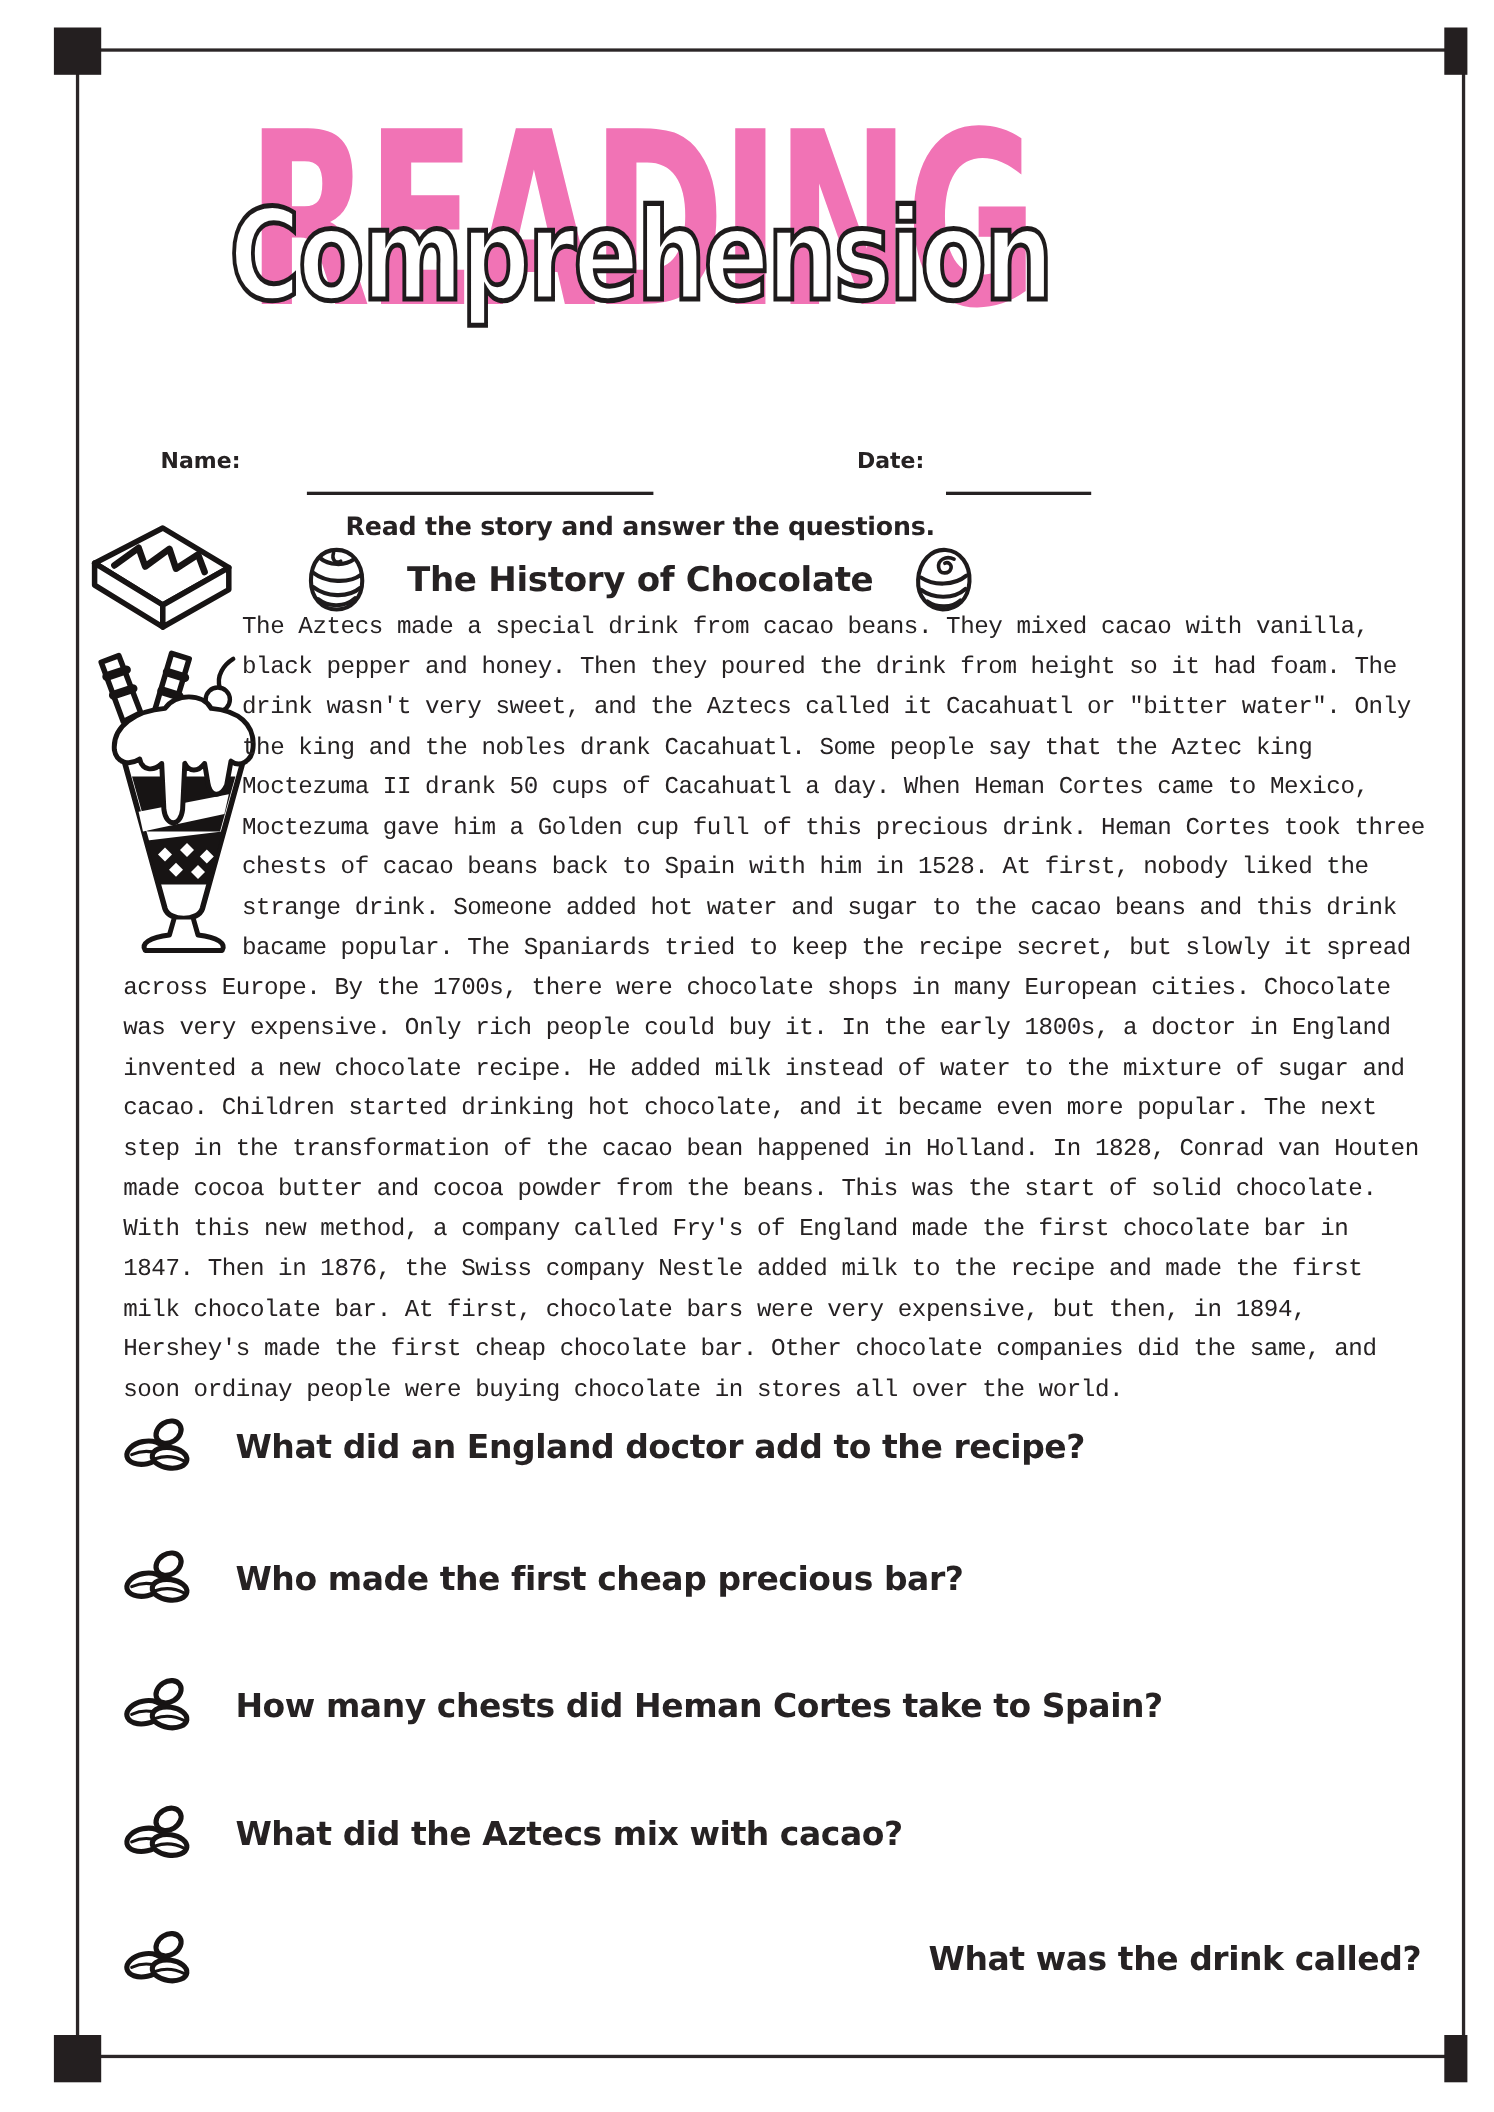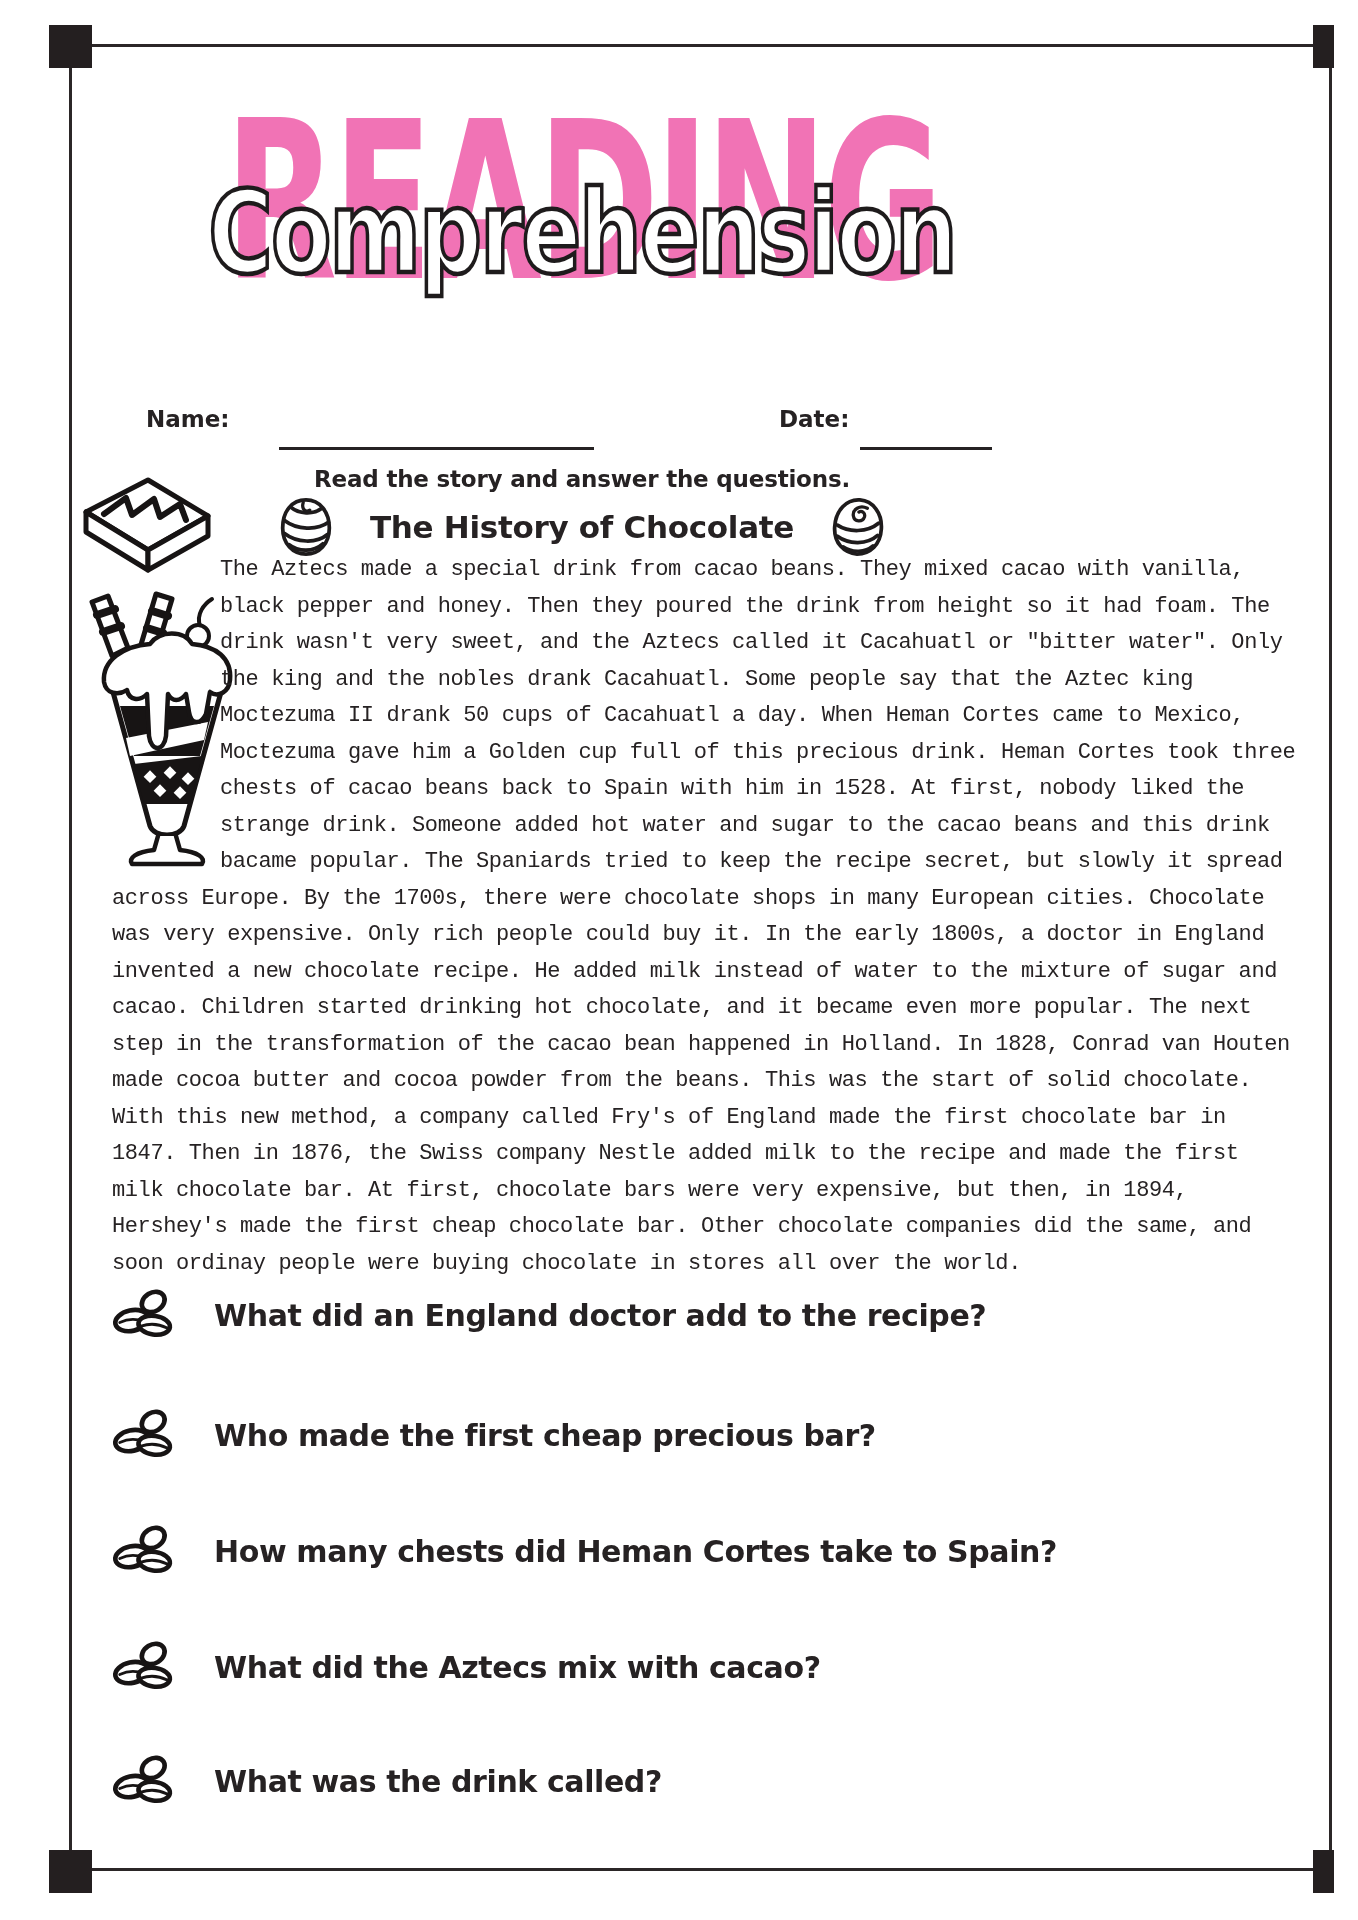--- a/index.html
+++ b/index.html
@@ -27,21 +27,21 @@
     line-height:1; color:#f173b5; transform:scaleY(1.5); transform-origin:50% 0;
     z-index:1;
   }
   .comprehension-svg { position:absolute; left:0; top:178px; z-index:2; }
   .comprehension-svg text {
     font-family:"DejaVu Sans", sans-serif; font-size:88px; font-weight:bold;
     fill:#ffffff; stroke:#1e1b1c; stroke-width:3.5px; letter-spacing:-2px;
   }
 
   
-  .field-label { position:absolute; font-size:23px; font-weight:700; }
+  .field-label { position:absolute; font-size:20px; font-weight:700; }
   .name-label { left:122px; top:406px; }
   .date-label { left:755px; top:406px; }
   .blank-line { position:absolute; height:0; border-bottom:3px solid #262223; }
   .name-line { left:255px; top:447px; width:315px; }
   .date-line { left:836px; top:447px; width:132px; }
 
   
   .instruction { top:466px; font-size:23px; font-weight:600; letter-spacing:-0.2px; }
   .story-title-row {
     position:absolute; left:0; top:496px; width:1116px;
@@ -60,21 +60,21 @@
 
   .choc-bar-illu { position:absolute; left:46px; top:468px; }
   .milkshake-illu { position:absolute; left:56px; top:584px; }
 
   
   .question {
     position:absolute; left:88px; width:1180px;
     display:flex; align-items:center; gap:40px;
   }
   .q1 { top:1288px; } .q2 { top:1408px; } .q3 { top:1524px; }
-  .q4 { top:1640px;align-items:center; } .q5 { top:1754px; }
+  .q4 { top:1640px;align-items:center; } .q5 { top:1754px;justify-content:space-between; }
   .q-text { font-size:30px; font-weight:600; letter-spacing:-0.4px; }
   .beans { flex:0 0 auto; }
 </style>
 </head>
 <body>
 
 <div class="page">
 
   <div class="frame"></div>
   <div class="corner tl"></div>

